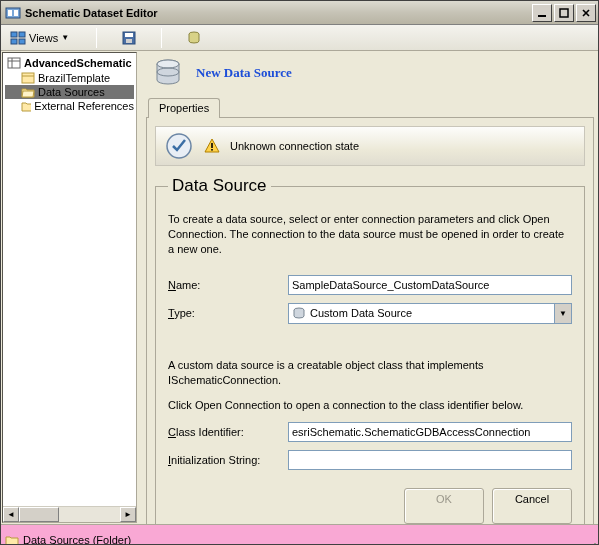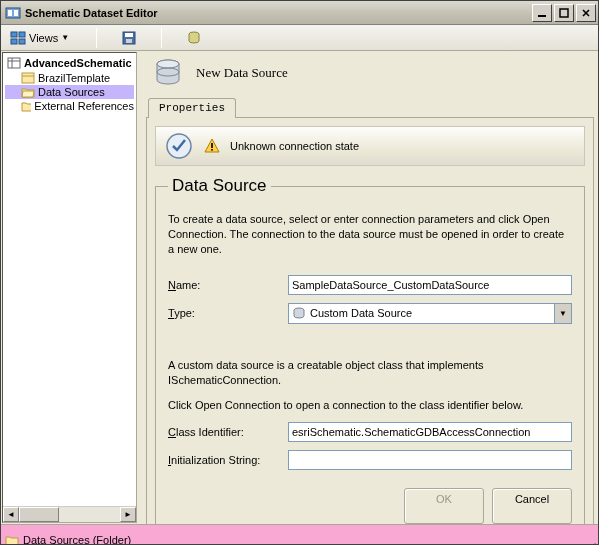--- a/index.html
+++ b/index.html
@@ -67,38 +67,37 @@
     overflow:auto;
     display:flex; flex-direction:column;
   }
   .tree-content { flex:1; }
   .splitter { width:4px; background:#ece9d8; cursor:col-resize;}
   .right-pane { flex:1; background:#ece9d8; display:flex; flex-direction:column; padding:0 2px;}
   
   .tree-root { padding: 2px; }
   .tree-root .node { white-space:nowrap; padding:1px 0 1px 2px; display:flex; align-items:center; gap:3px;}
   .tree-root .child { padding-left: 16px; }
-  .tree-root .sel { background:#c4b5fd; }
+  .tree-root .sel { background:#737373; }
   .folder-icon { width:14px; height:12px; }
   
   .header-row {
     display:flex; align-items:center; gap:10px;
     padding: 4px 6px 6px 6px;
   }
   .big-icon { width:36px; height:36px; display:flex; align-items:center; justify-content:center;}
-  .header-title { color:#000000; font-weight:normal; font-size:13px; font-family: Tahoma;}
+  .header-title { color:#1d4ed8; font-weight:bold; font-size:13px; font-family: Tahoma;}
   
   .tab-strip { display:flex; align-items:flex-end; padding-left:4px; height:22px; position:relative;}
   .tab {
     background:#ece9d8; border:1px solid #aca899; border-bottom:none;
     border-radius: 3px 3px 0 0;
     padding: 3px 10px 4px 10px;
     position:relative; top:1px;
     font-size:11px;
-    font-family:Liberation Mono, monospace;
   }
   .tab-body {
     flex:1; border:1px solid #aca899; background:#ece9d8;
     margin: 0 2px 2px 2px; padding: 8px;
     display:flex; flex-direction:column;
   }
   
   .status-box {
     background: linear-gradient(to bottom, #fdfdfb, #ece9d8 60%, #e0ddd0);
     border:1px solid #c9c6ba;

